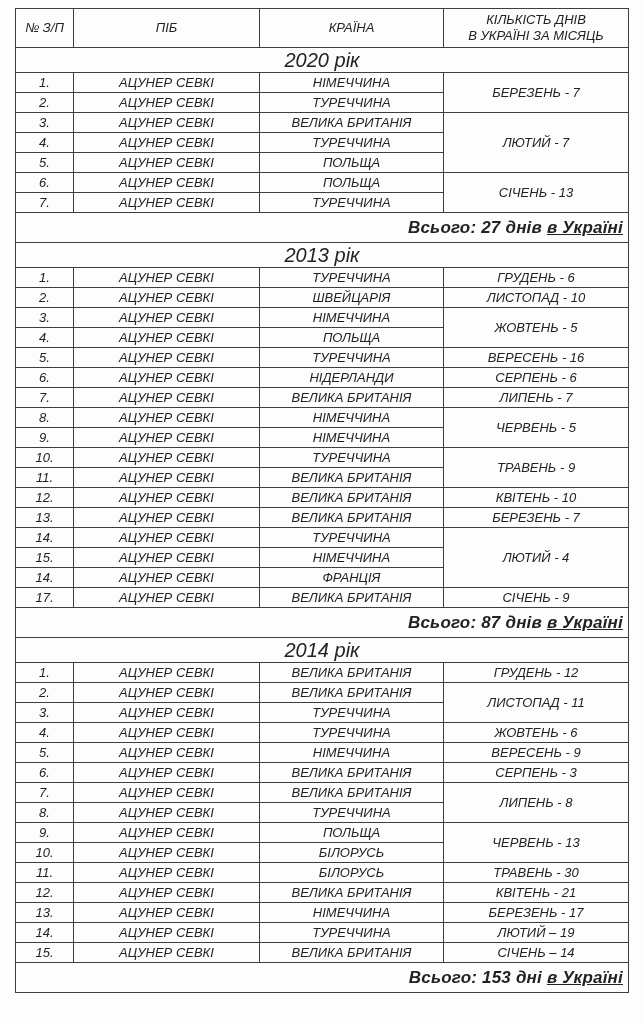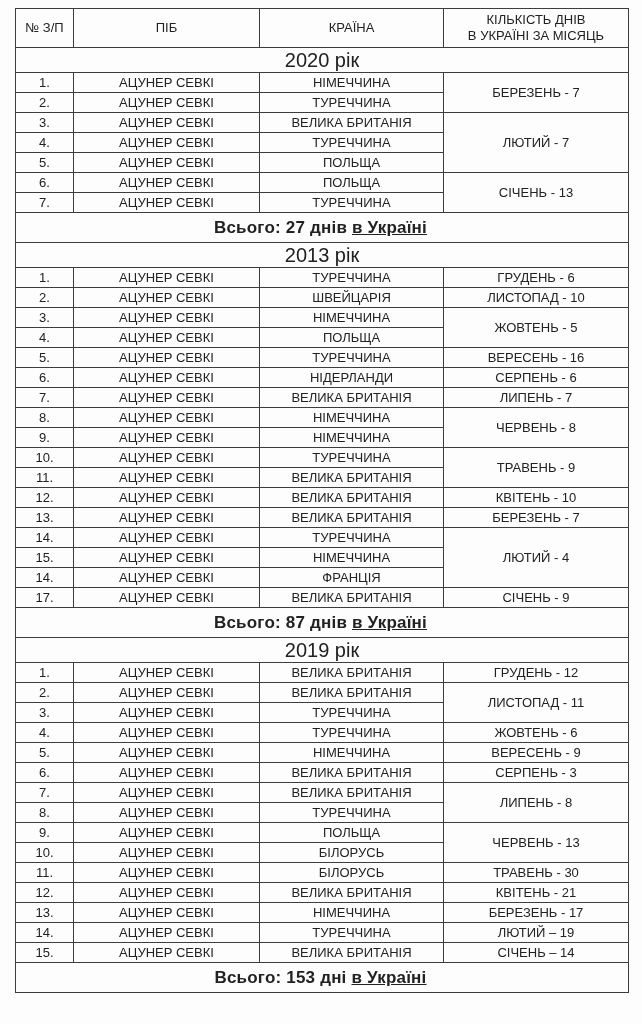--- a/index.html
+++ b/index.html
@@ -3,21 +3,21 @@
 <meta charset="utf-8">
 <style>
   html,body { margin:0; padding:0; }
   body {
     width:642px; height:1024px;
     background:#fdfdfd;
     color:#222;
     font-family:"Liberation Sans", sans-serif;
     overflow:hidden;
   }
-  .page { padding:8px 0 0 15px; }
+  .page { padding:8px 0 0 15px;font-style:italic; }
 
   table.days-table {
     border-collapse:collapse;
     table-layout:fixed;
     width:613px;
   }
   .days-table th, .days-table td {
     border:1px solid #3d3d3d;
     text-align:center;
     vertical-align:middle;
@@ -36,20 +36,21 @@
     line-height:15px;
     padding:1px 2px;
     height:17px;
   }
   tr.year-row td {
     font-size:20px;
     height:22px;
     padding:1px 2px;
   }
   tr.total-row td {
+    text-align:right;
     font-weight:bold;
     font-size:17px;
     height:24px;
     padding:2px 5px 3px 2px;
     letter-spacing:0.2px;
   }
   .u { text-decoration:underline; }
 </style>
 </head>
 <body>
@@ -157,21 +158,21 @@
         <tr>
           <td>7.</td>
           <td>АЦУНЕР СЕВКІ</td>
           <td>ВЕЛИКА БРИТАНІЯ</td>
           <td rowspan="1">ЛИПЕНЬ - 7</td>
         </tr>
         <tr>
           <td>8.</td>
           <td>АЦУНЕР СЕВКІ</td>
           <td>НІМЕЧЧИНА</td>
-          <td rowspan="2">ЧЕРВЕНЬ - 8</td>
+          <td rowspan="2">ЧЕРВЕНЬ - 5</td>
         </tr>
         <tr>
           <td>9.</td>
           <td>АЦУНЕР СЕВКІ</td>
           <td>НІМЕЧЧИНА</td>
         </tr>
         <tr>
           <td>10.</td>
           <td>АЦУНЕР СЕВКІ</td>
           <td>ТУРЕЧЧИНА</td>
@@ -213,21 +214,21 @@
         <tr>
           <td>17.</td>
           <td>АЦУНЕР СЕВКІ</td>
           <td>ВЕЛИКА БРИТАНІЯ</td>
           <td rowspan="1">СІЧЕНЬ - 9</td>
         </tr>
         <tr class="total-row">
           <td colspan="4"><span>Всього: 87 днів</span> <span class="u">в Україні</span></td>
         </tr>
         <tr class="year-row">
-          <td colspan="4">2019 рік</td>
+          <td colspan="4">2014 рік</td>
         </tr>
         <tr>
           <td>1.</td>
           <td>АЦУНЕР СЕВКІ</td>
           <td>ВЕЛИКА БРИТАНІЯ</td>
           <td rowspan="1">ГРУДЕНЬ - 12</td>
         </tr>
         <tr>
           <td>2.</td>
           <td>АЦУНЕР СЕВКІ</td>

